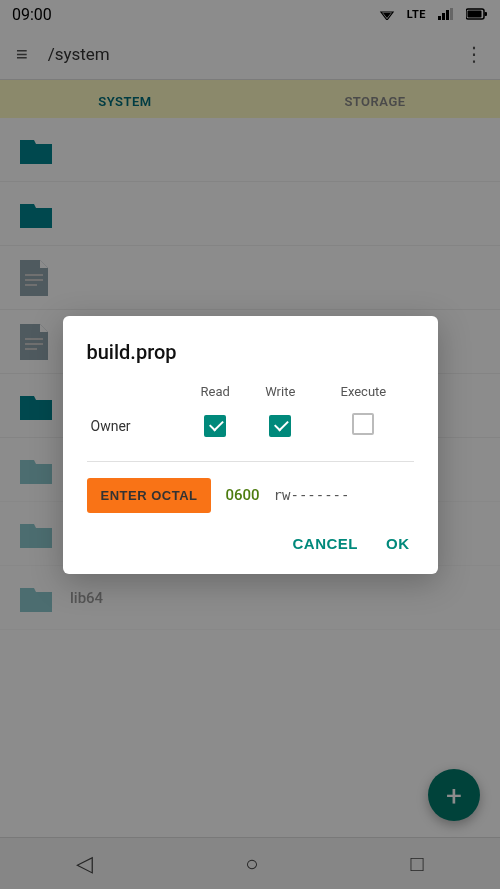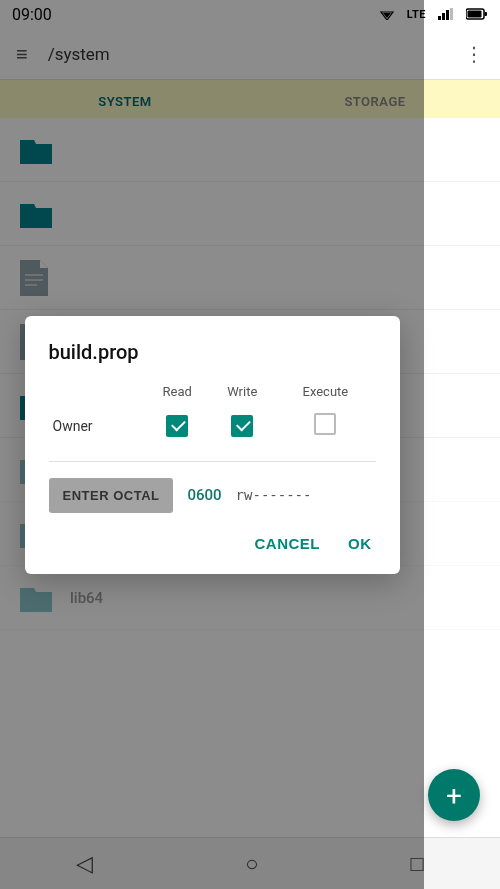--- a/index.html
+++ b/index.html
@@ -147,21 +147,21 @@
     .file-meta {
       font-size: 11px;
       color: #888;
     }
 
     
     .overlay {
       position: absolute;
       top: 0;
       left: 0;
-      width: 424px;
+      width: 500px;
       height: 889px;
       background: rgba(0,0,0,0.45);
       display: flex;
       align-items: center;
       justify-content: center;
       z-index: 10;
     }
 
     
     .dialog {
@@ -255,33 +255,33 @@
     }
 
     
     .octal-row {
       display: flex;
       align-items: center;
       gap: 14px;
       margin-bottom: 16px;
     }
     .octal-btn {
-      background: #a3a3a3;
+      background: #f97316;
       border: none;
       border-radius: 3px;
       padding: 10px 14px;
       font-size: 13px;
       font-weight: 700;
       color: #333;
       letter-spacing: 0.5px;
       cursor: pointer;
     }
     .octal-value {
       font-size: 15px;
-      color: #0f766e;
+      color: #4d7c0f;
       font-weight: 500;
     }
     .perm-string {
       font-size: 14px;
       color: #555;
       font-family: monospace;
     }
 
     
     .dialog-buttons {

